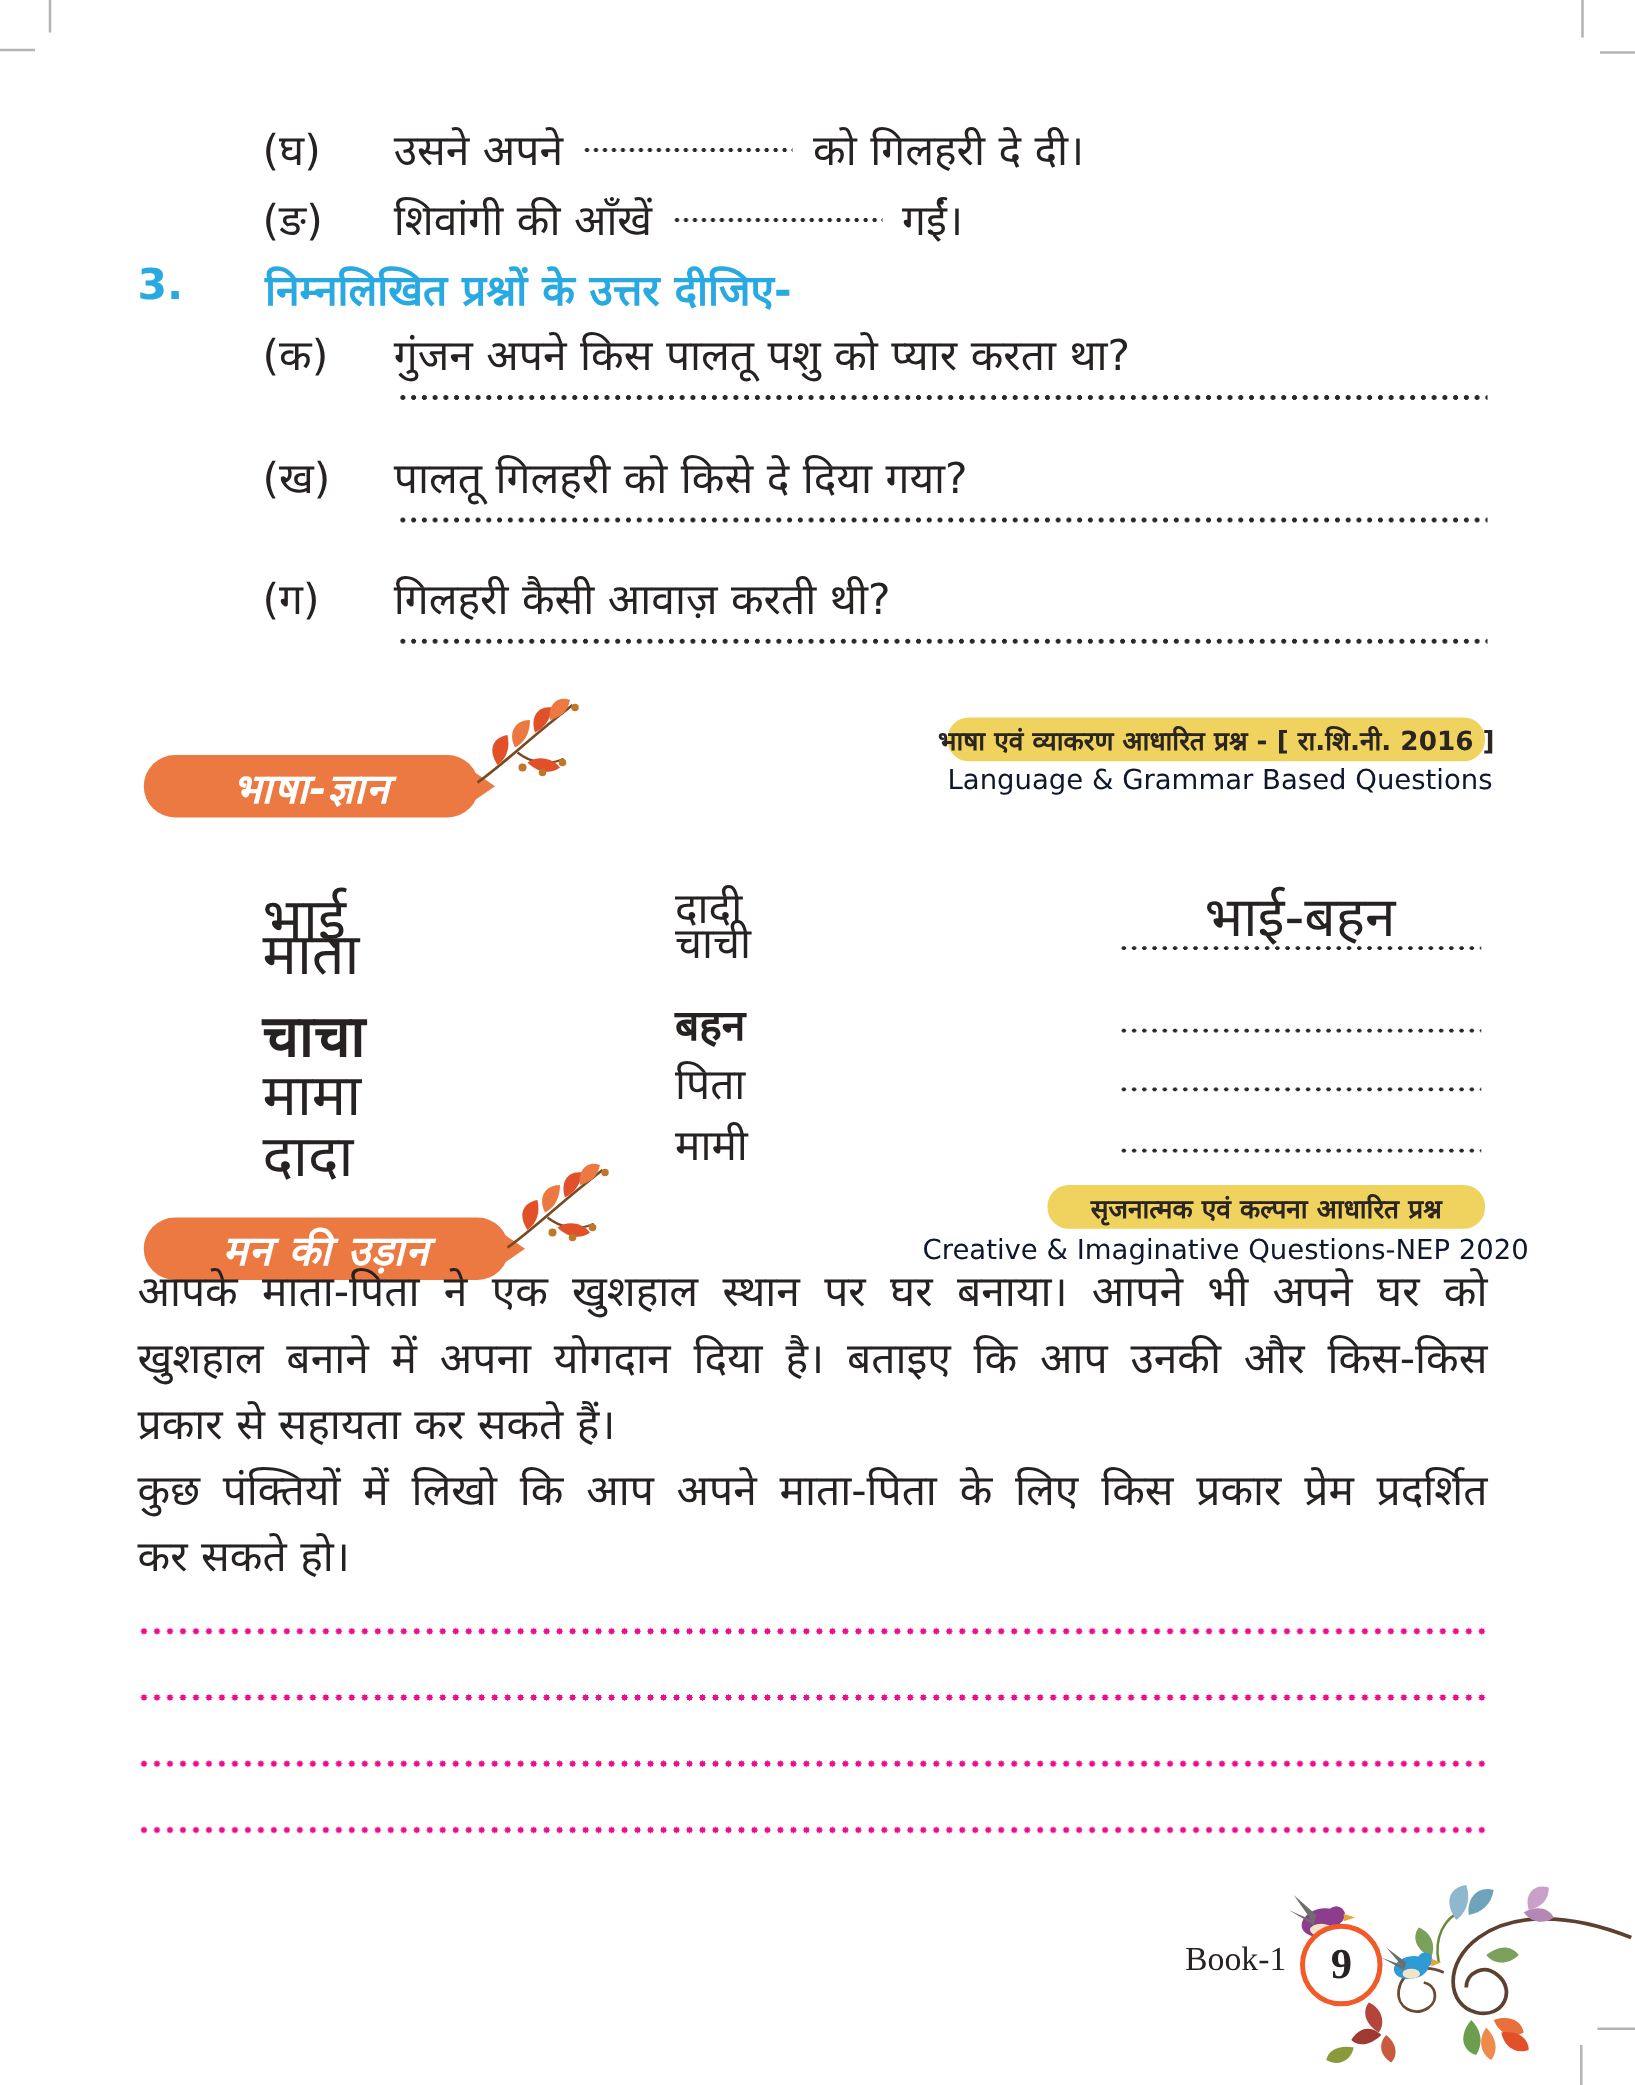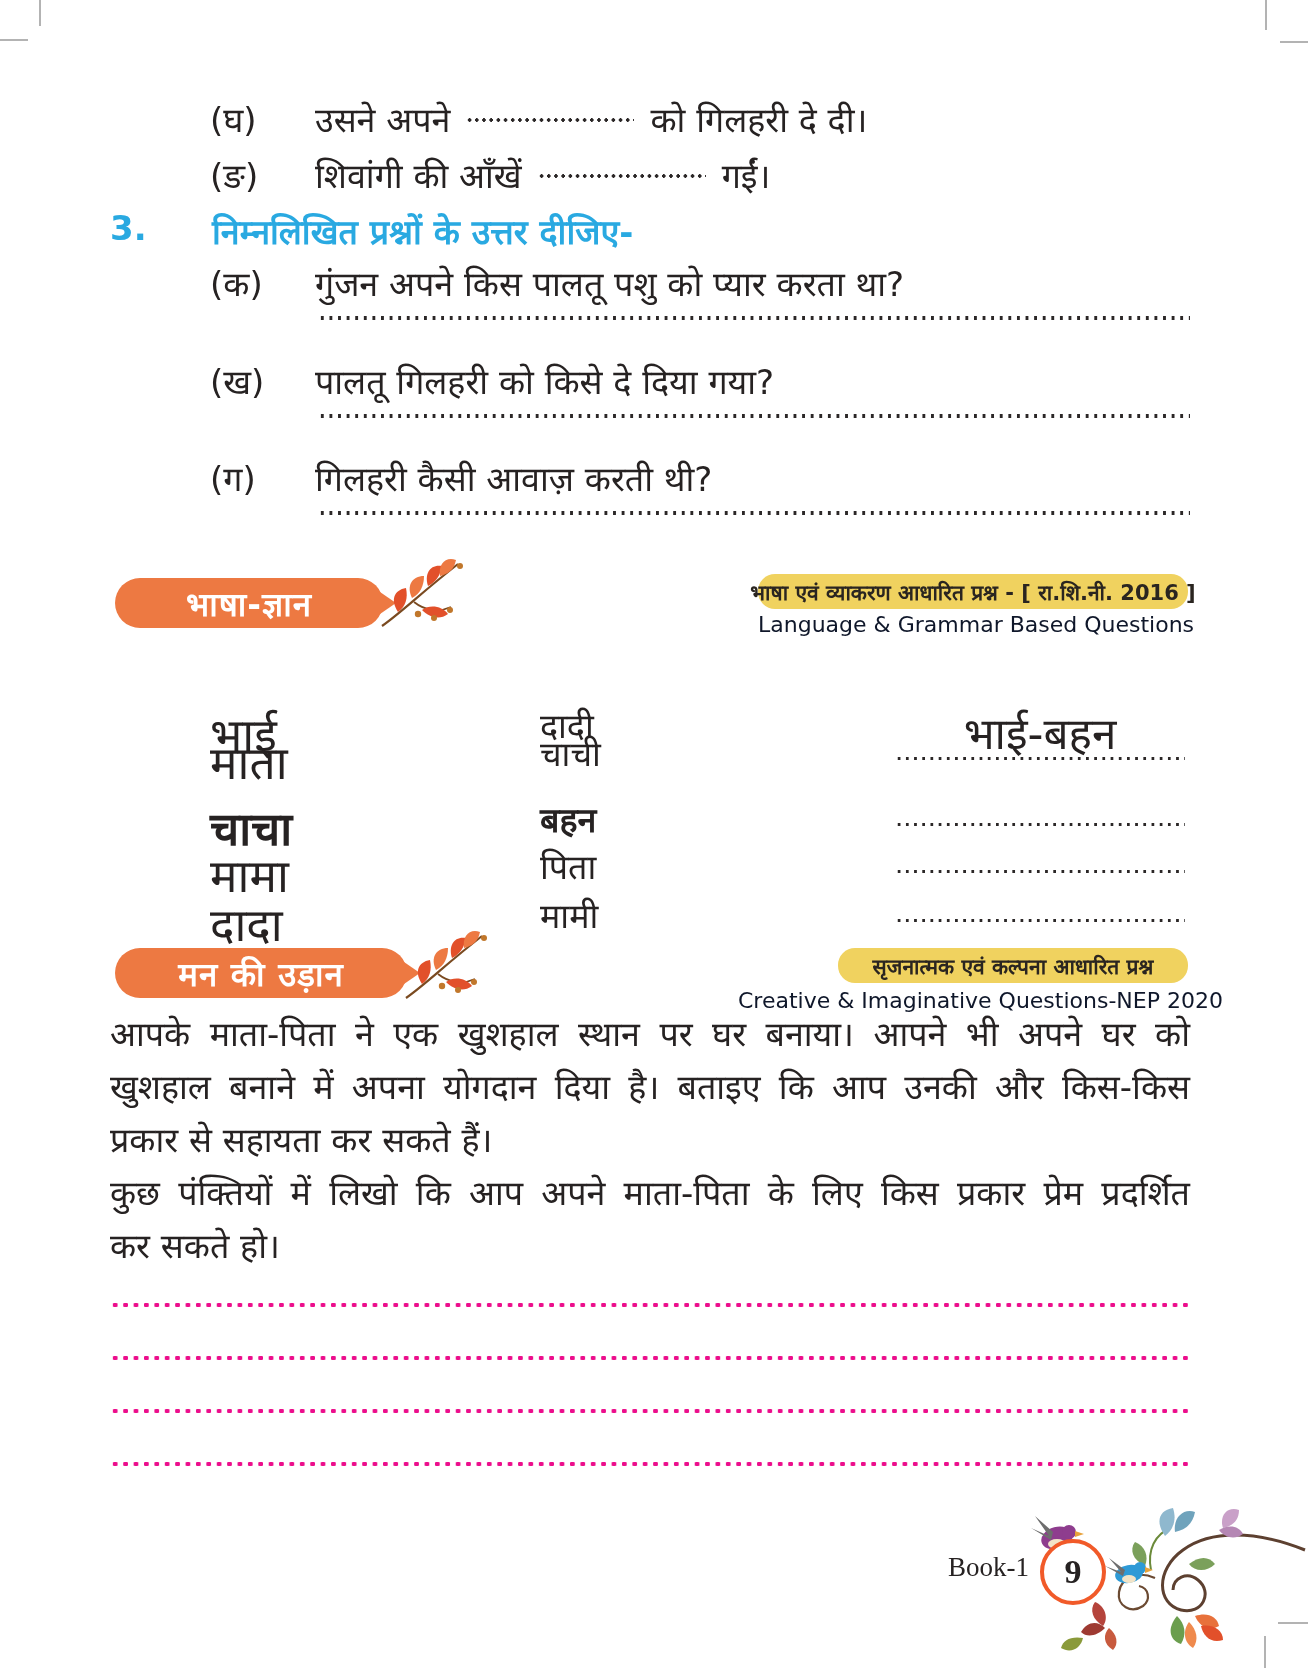--- a/index.html
+++ b/index.html
@@ -27,21 +27,21 @@
   }
   .pinkline {
     position:absolute; left:110px; width:1082px; height:12px;
     background-image: radial-gradient(circle 2.5px at center, #EC0E8C 95%, rgba(0,0,0,0) 100%);
     background-size:10.4px 12px; background-repeat:repeat-x; background-position:left center;
   }
 
   .banner {
     position:absolute; background:#ED7942; color:#ffffff; border-radius:27px;
     display:flex; align-items:center; justify-content:center;
-    font-weight:700; font-size:33px; letter-spacing:1px; white-space:nowrap;
+    font-weight:700; font-style:italic; font-size:33px; letter-spacing:1px; white-space:nowrap;margin-top:26px;
   }
   .banner::after {
     content:""; position:absolute; right:-13px; top:50%; transform:translateY(-50%);
     width:0; height:0; border-top:11px solid transparent; border-bottom:11px solid transparent;
     border-left:16px solid #ED7942;
   }
   .tag {
     position:absolute; background:#F0D25F; border-radius:17px;
     font-weight:700; font-size:21px; color:#2a2520;
     display:flex; align-items:center; justify-content:center; white-space:nowrap;

